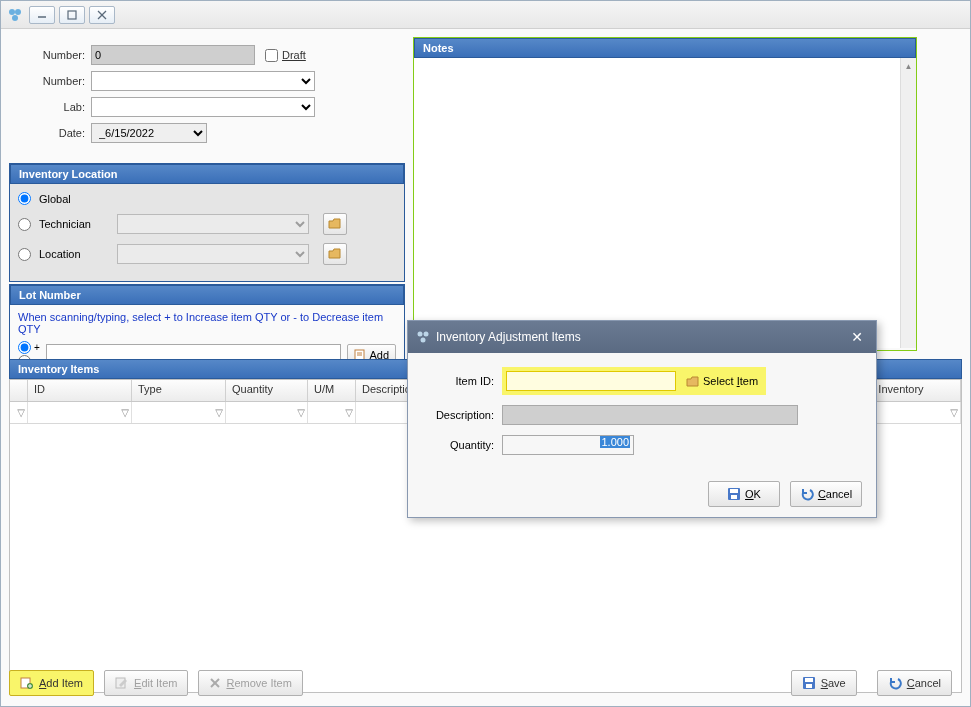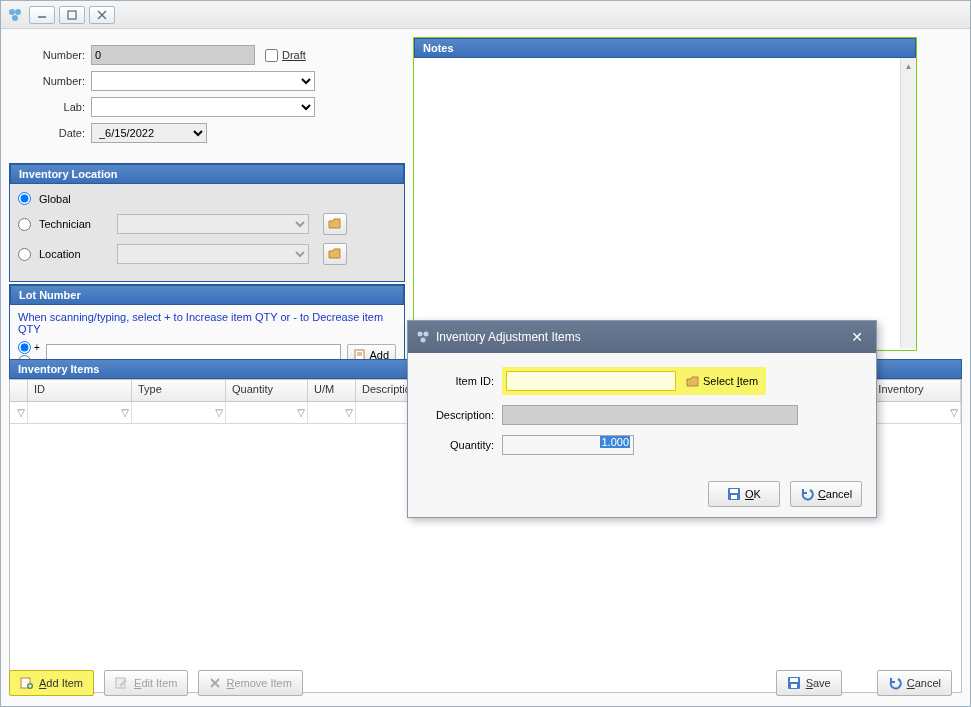--- a/index.html
+++ b/index.html
@@ -58,21 +58,21 @@
 .gh0 { width:18px; } .gh1{width:104px;} .gh2{width:94px;} .gh3{width:82px;} .gh4{width:48px;} .gh5{flex:1;} .gh6{width:100px;} .gh7{width:140px;}
 .grid-filter { display:flex; background:#fff; border-bottom:1px solid #d8d8d8; height:22px; }
 .gf { border-right:1px solid #e0e0e0; display:flex; align-items:center; justify-content:flex-end; padding-right:2px; font-size:10px; color:#888; }
 .grid-body { height:calc(100% - 44px); background:#fff; }
 
 
 .footer { position:absolute; left:8px; right:8px; bottom:8px; height:30px; display:flex; align-items:center; }
 .btn { height:26px; padding:0 10px; border:1px solid #b0b0b0; border-radius:2px; background:linear-gradient(#fefefe,#e6e6e6); display:inline-flex; align-items:center; gap:5px; font-size:11px; color:#333; margin-right:10px; cursor:default; }
 .btn.disabled { color:#a0a0a0;justify-content:space-between; }
 .btn.highlight { background:#f9f56a; border-color:#c8b020; }
-.footer-right { margin-left:auto; display:flex; gap:25px; }
+.footer-right { margin-left:auto; display:flex; gap:10px; }
 
 
 .modal { position:absolute; top:291px; left:406px; width:470px; height:198px; background:#f7f7f7; border:1px solid #8898b0; box-shadow:3px 3px 8px rgba(0,0,0,0.25); }
 .modal-title { height:20px; background:linear-gradient(#6a7a92,#5a6a82); color:#fff; display:flex; align-items:center; padding:16px 8px; font-size:12px; }
 .modal-title .app-icon { margin-right:6px; color:#bcd5e8; }
 .modal-close { margin-left:auto; width:22px; height:20px; display:flex; align-items:center; justify-content:center; color:#fff; font-size:14px; cursor:default; }
 .modal-body { padding:14px 18px; }
 .mrow { display:flex; align-items:center; margin-bottom:10px; }
 .mrow label { width:68px; text-align:right; margin-right:8px; }
 .highlight-field { background:#f9f56a; padding:4px; display:flex; align-items:center; }

